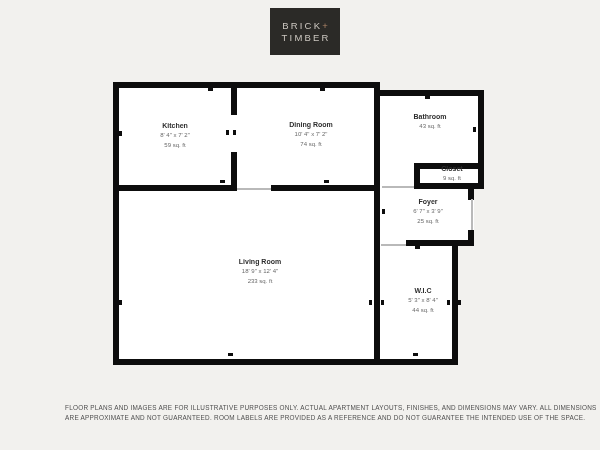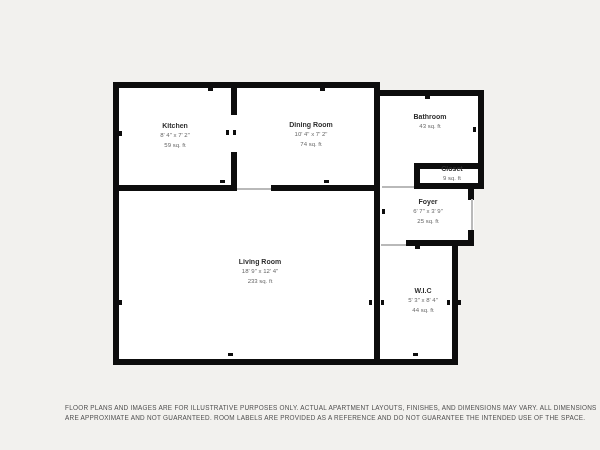--- a/index.html
+++ b/index.html
@@ -45,20 +45,24 @@
     font-size:6.4px; letter-spacing:0.25px; line-height:1.6;
     color:#4d4d4d;
   }
   .disclaimer div { white-space:nowrap; }
 </style>
 </head>
 <body style="background: rgb(242, 241, 238);">
 
 <div class="stage">
 
+  <div class="logo" style="background: rgb(43, 42, 39);">
+    <span class="logo-line" style="color: rgb(204, 199, 192);"><span>BRICK</span><span class="logo-plus" style="color: rgb(177, 136, 106);">+</span></span>
+    <span class="logo-line" style="color: rgb(204, 199, 192);"><span>TIMBER</span></span>
+  </div>
 
   <div class="plan">
       <div class="block" style="left: 113px; top: 82px; width: 267px; height: 283px;"></div>
       <div class="block" style="left: 380px; top: 90px; width: 104px; height: 98px;"></div>
       <div class="block" style="left: 380px; top: 186px; width: 94px; height: 57px;"></div>
       <div class="block" style="left: 380px; top: 243px; width: 78px; height: 122px;"></div>
       <div class="wall" style="left: 113px; top: 82px; width: 267px; height: 6px;"></div>
       <div class="wall" style="left: 113px; top: 82px; width: 6px; height: 283px;"></div>
       <div class="wall" style="left: 113px; top: 359px; width: 267px; height: 6px;"></div>
       <div class="wall" style="left: 374px; top: 82px; width: 6px; height: 283px;"></div>

